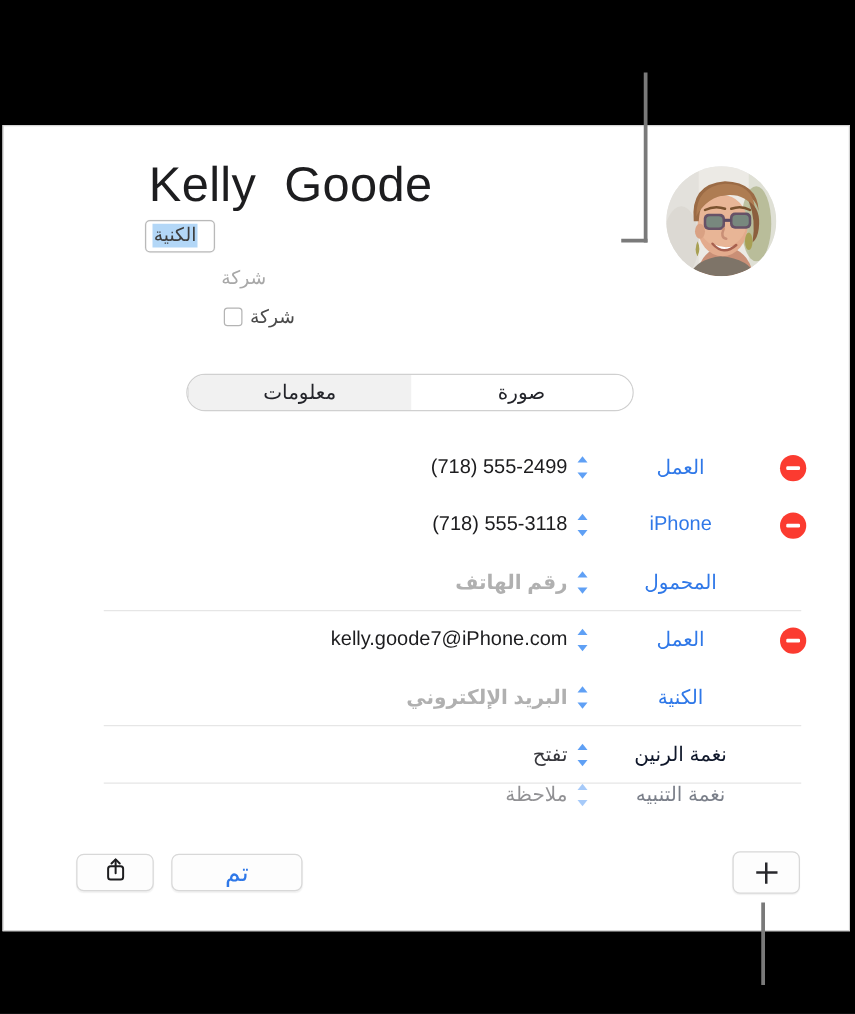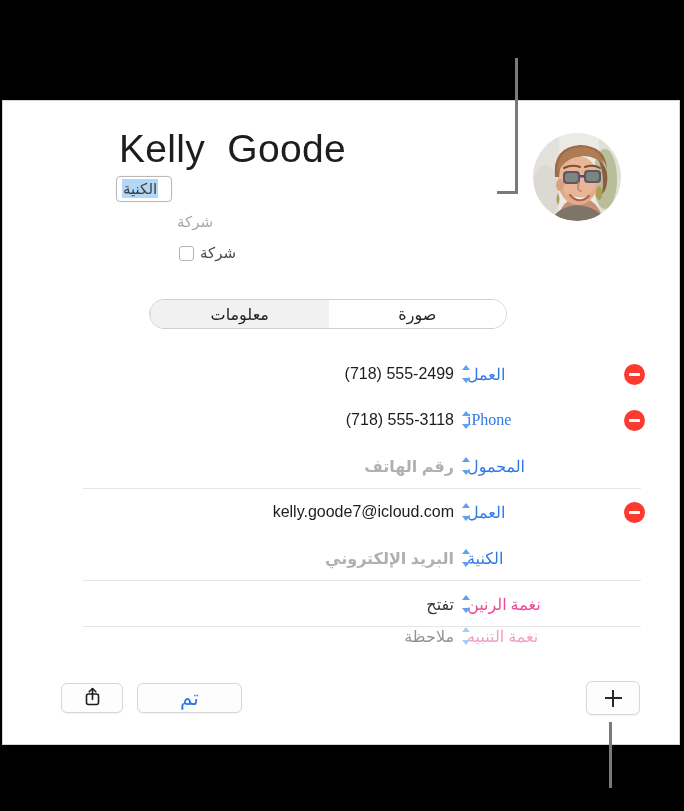--- a/index.html
+++ b/index.html
@@ -222,30 +222,29 @@
   }
   .remove-spacer {
     position: absolute;
     right: 34px;
     width: 21px;
     height: 21px;
   }
 
   .field-label {
     position: absolute;
-    right: 87px;
+    right: 72px;
     width: 125px;
-    text-align: left;
+    text-align: center;
     font-size: 16px;
     color: #2f78e8;
     white-space: nowrap;
-    font-family: Liberation Serif, serif;
   }
   .field-label.plain {
-    color: #ec4899;
+    color: #0f172a;
   }
   .stepper {
     position: absolute;
     width: 12px;
     height: 22px;
   }
   .stepper svg { display: block; }
 
   .field-value {
     position: absolute;
@@ -454,21 +453,21 @@
         <div class="remove-btn">
           <span class="bar"></span>
         </div>
         <div class="field-label">العمل</div>
         <div class="stepper" style="right: 207px;">
           <svg width="12" height="22" viewBox="0 0 12 22" xmlns="http://www.w3.org/2000/svg" aria-hidden="true">
             <path d="M6 2 L10 7 L2 7 Z" fill="#5fa0f5"></path>
             <path d="M6 20 L10 15 L2 15 Z" fill="#5fa0f5"></path>
           </svg>
         </div>
-        <div class="field-value" style="right: 225px;">kelly.goode7@icloud.com</div>
+        <div class="field-value" style="right: 225px;">kelly.goode7@iPhone.com</div>
       </div>
       <div class="field-row with-divider">
         <div class="remove-spacer"></div>
         <div class="field-label">الكنية</div>
         <div class="stepper" style="right: 207px;">
           <svg width="12" height="22" viewBox="0 0 12 22" xmlns="http://www.w3.org/2000/svg" aria-hidden="true">
             <path d="M6 2 L10 7 L2 7 Z" fill="#5fa0f5"></path>
             <path d="M6 20 L10 15 L2 15 Z" fill="#5fa0f5"></path>
           </svg>
         </div>

